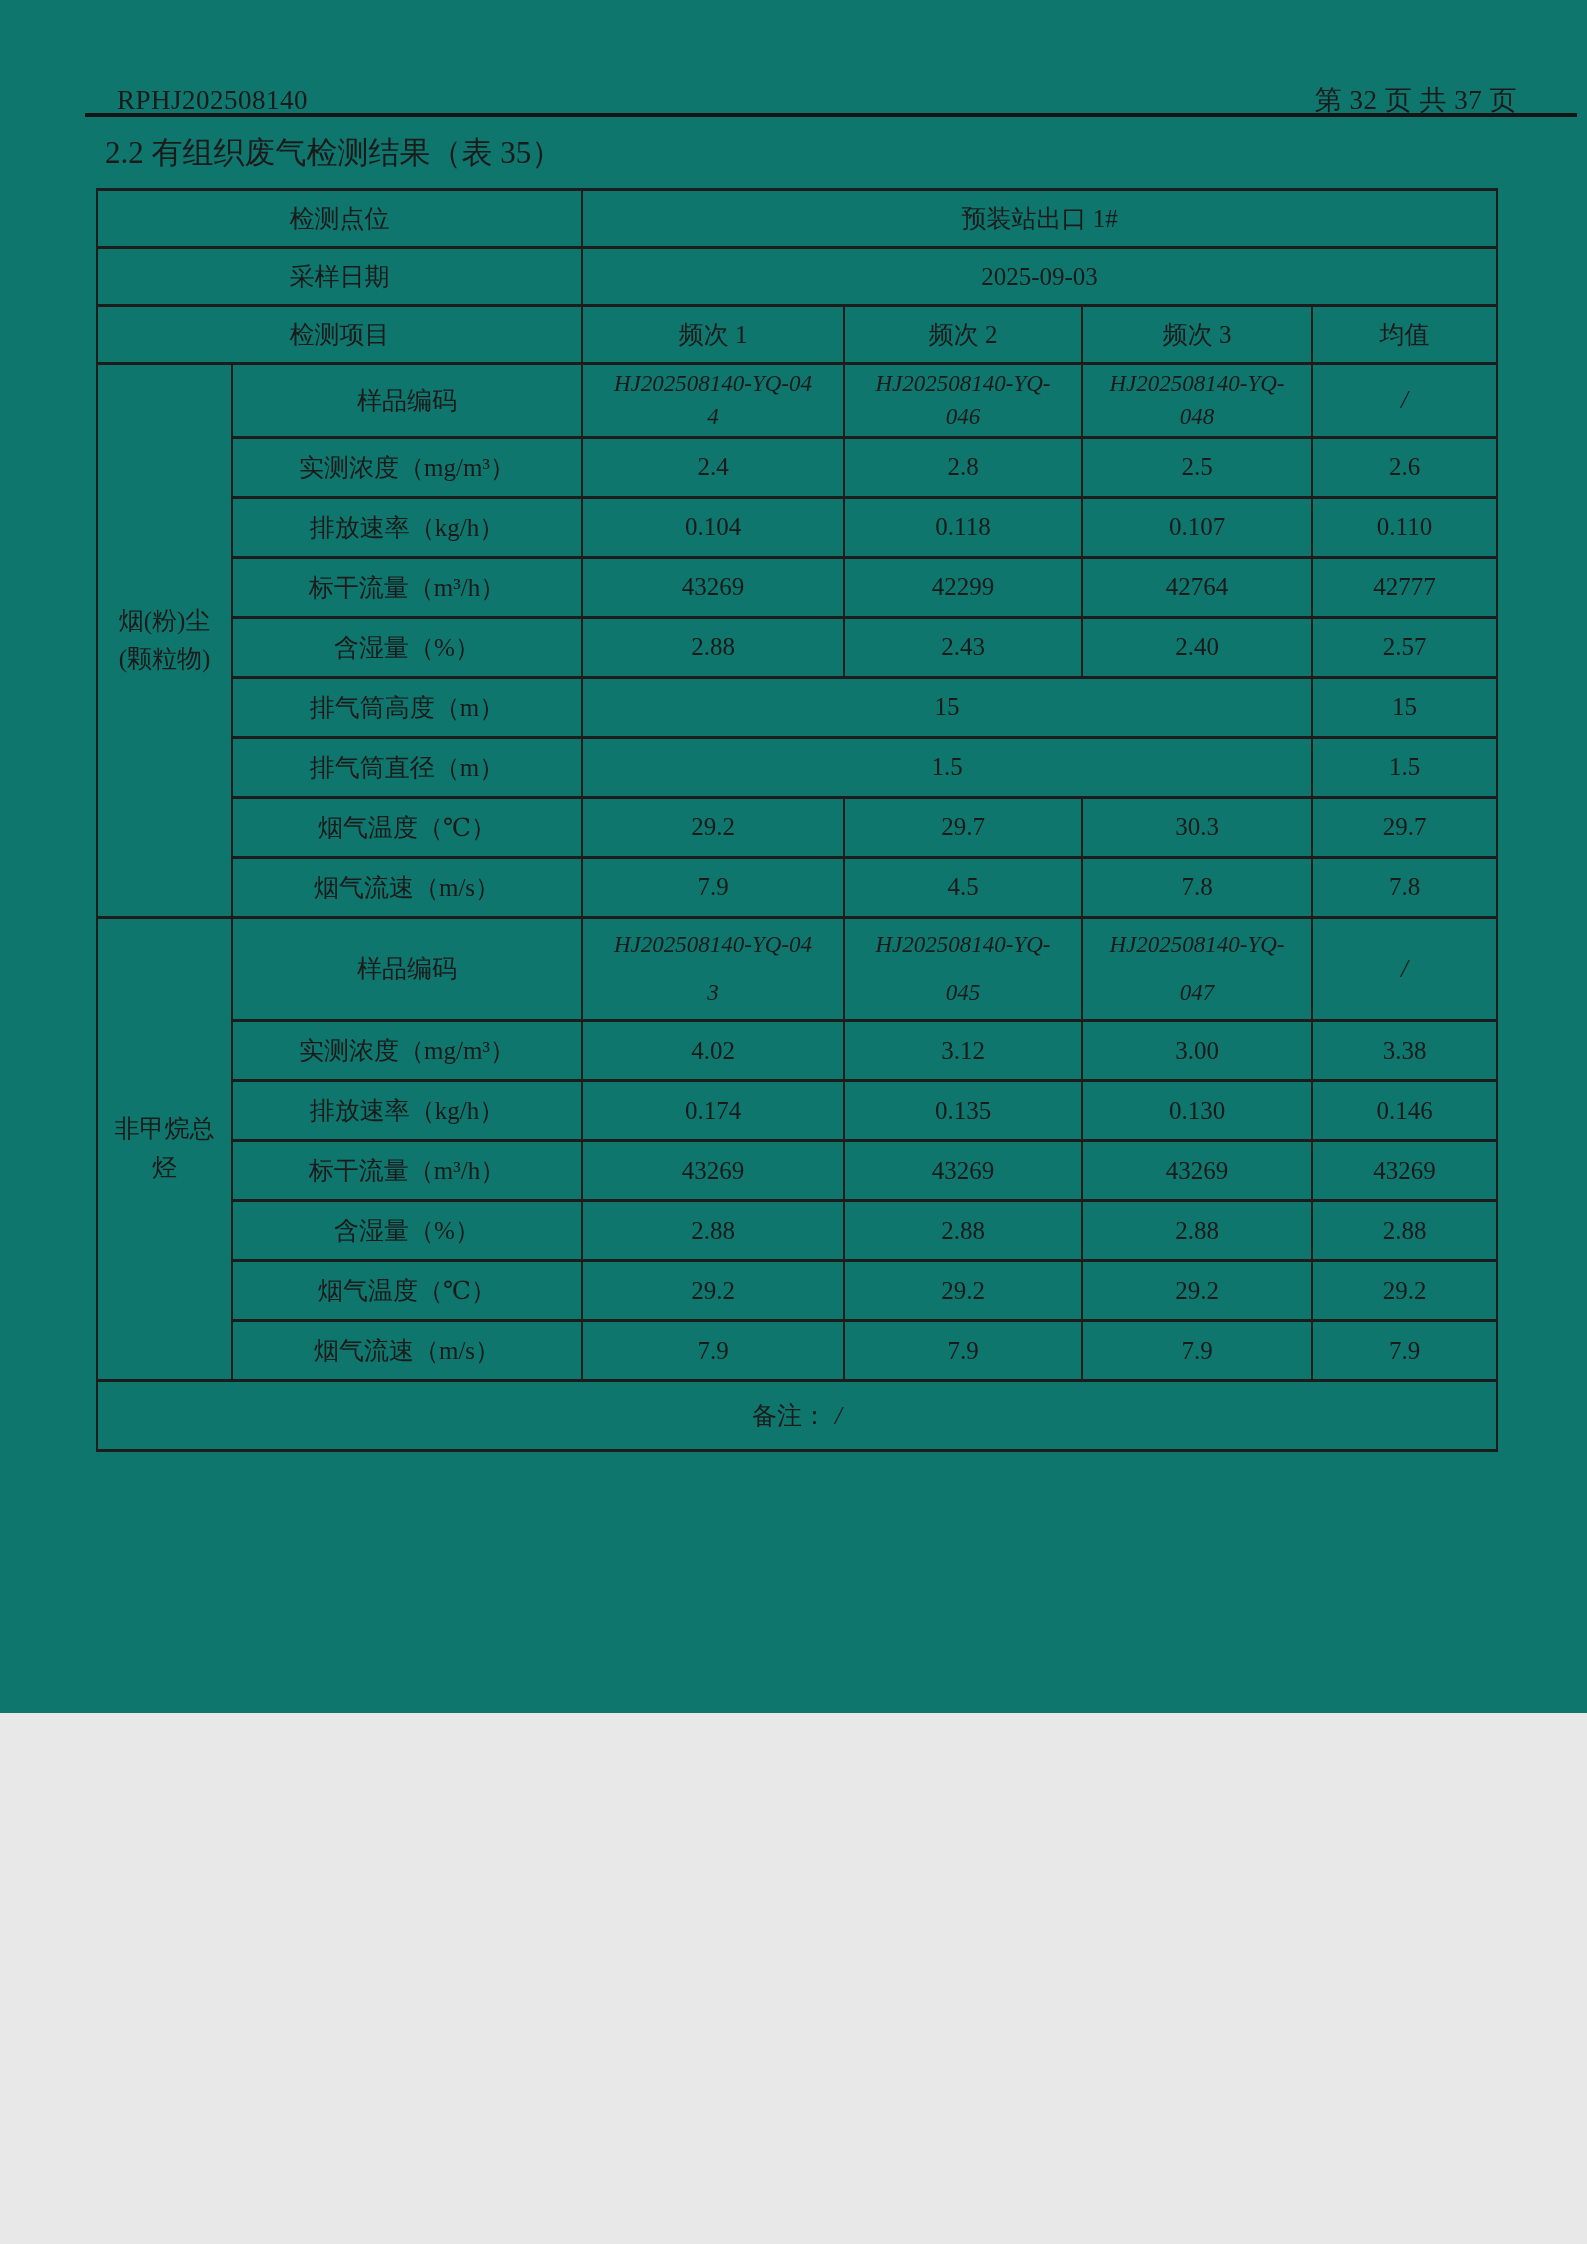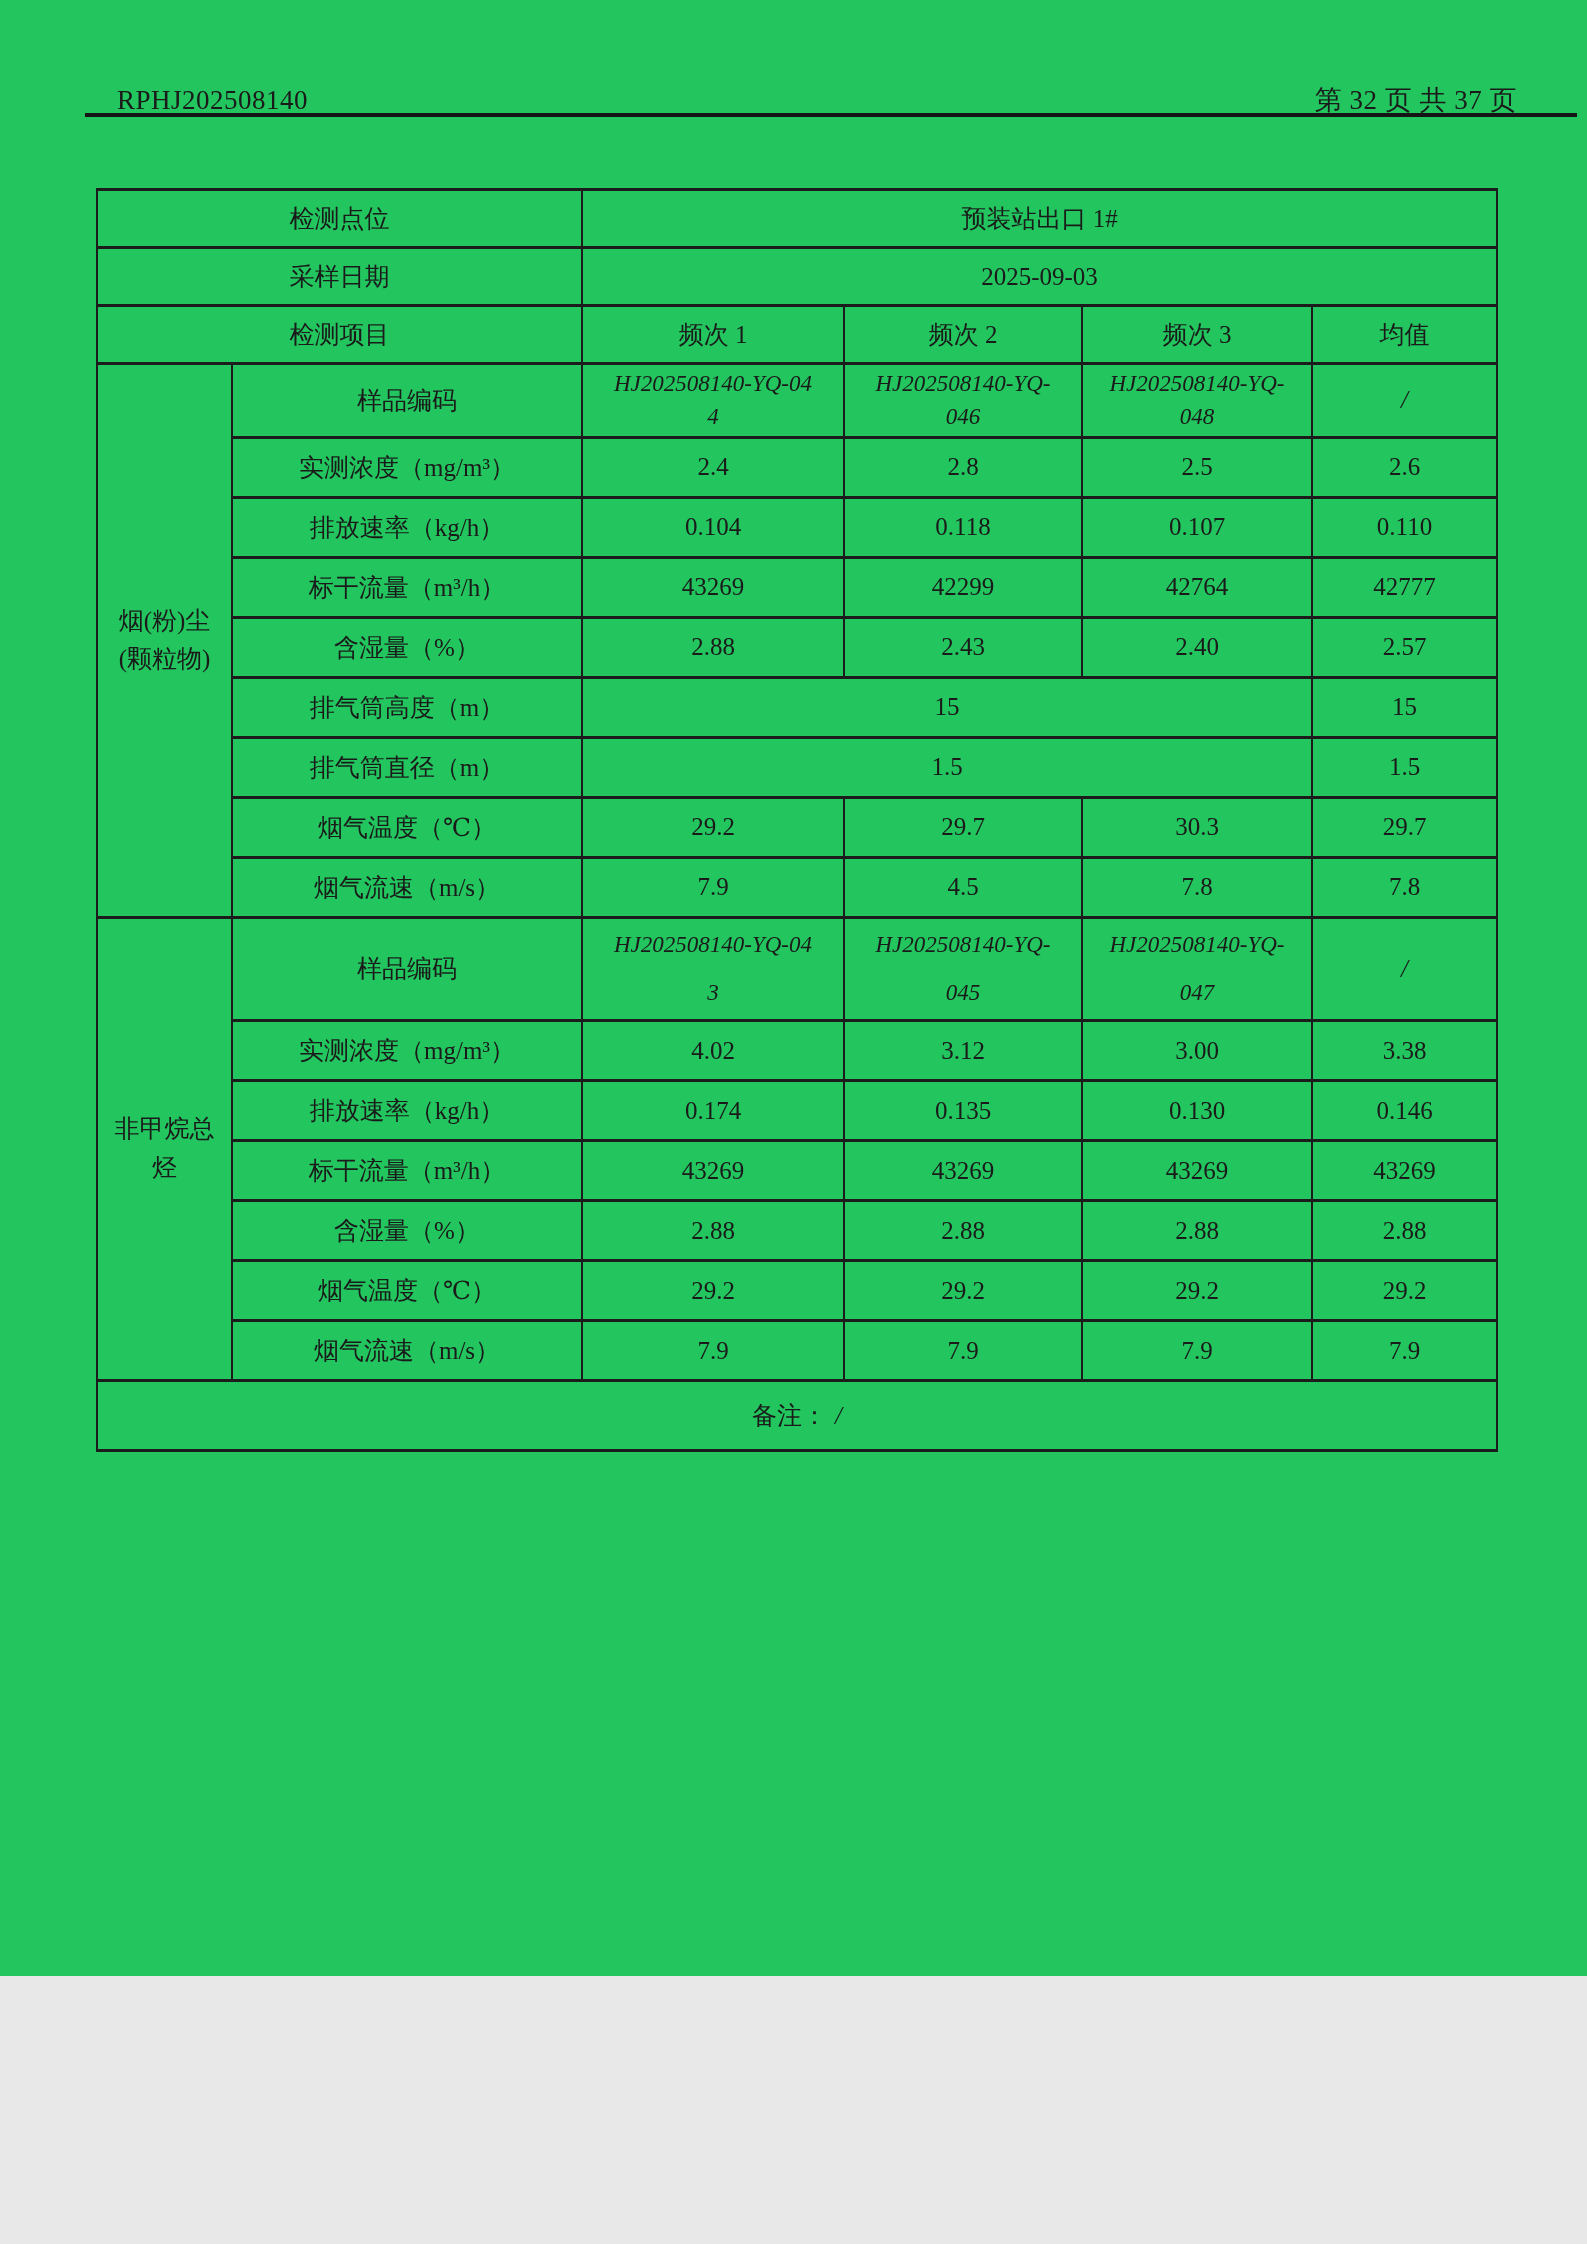--- a/index.html
+++ b/index.html
@@ -1,21 +1,21 @@
 <!DOCTYPE html>
 <html><head>
 <meta charset="utf-8">
 <style>
   * { margin: 0; padding: 0; box-sizing: border-box; }
   html, body { background: #e8e8e8; }
   .page {
     position: relative;
     width: 1587px;
-    height: 1976px;
-    background: #22c55e;
+    height: 1713px;
+    background: #0f766e;
     font-family: "Liberation Serif", "DejaVu Serif", serif;
     color: #1a1a1a;
     overflow: hidden;
   }
   .page-header {
     position: absolute;
     top: 82px;
     left: 117px;
     right: 70px;
     display: flex;
@@ -85,20 +85,21 @@
 <body>
 
 <div class="page">
 
   <div class="page-header">
     <span>RPHJ202508140</span>
     <span>第 32 页 共 37 页</span>
   </div>
   <div class="header-rule"></div>
 
+  <h2 class="doc-title">2.2 有组织废气检测结果（表 35）</h2>
 
   <table class="results">
     <colgroup>
       <col style="width:135px">
         <col style="width:350px">
         <col style="width:262px">
       <col style="width:238px">
         <col style="width:230px">
         <col style="width:185px">
     </colgroup>

